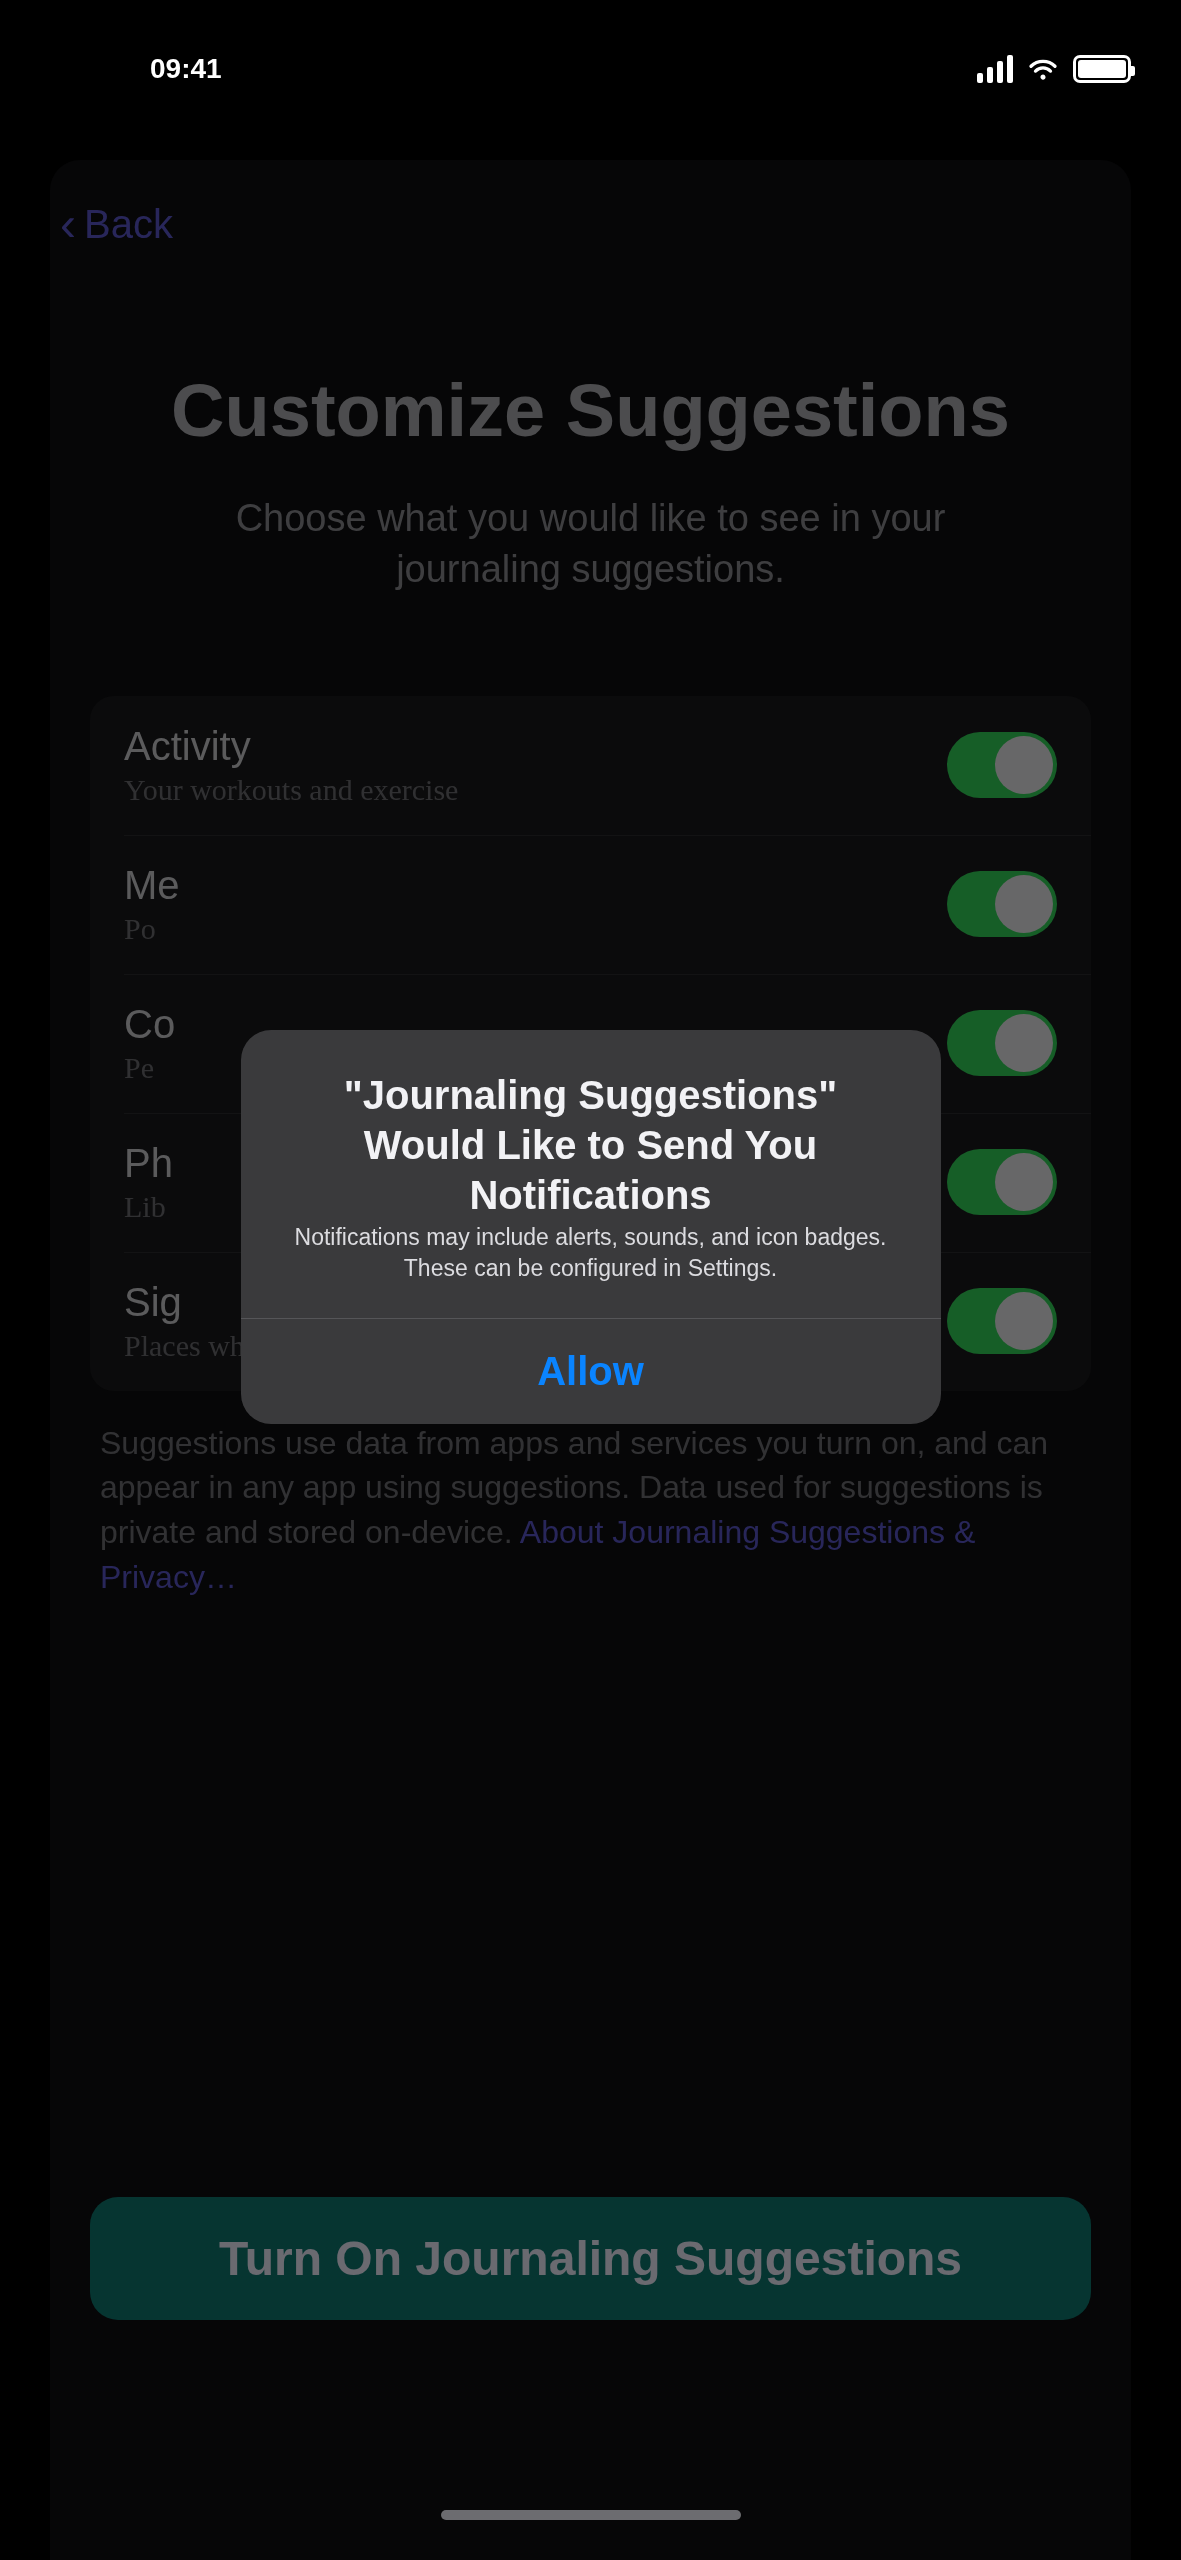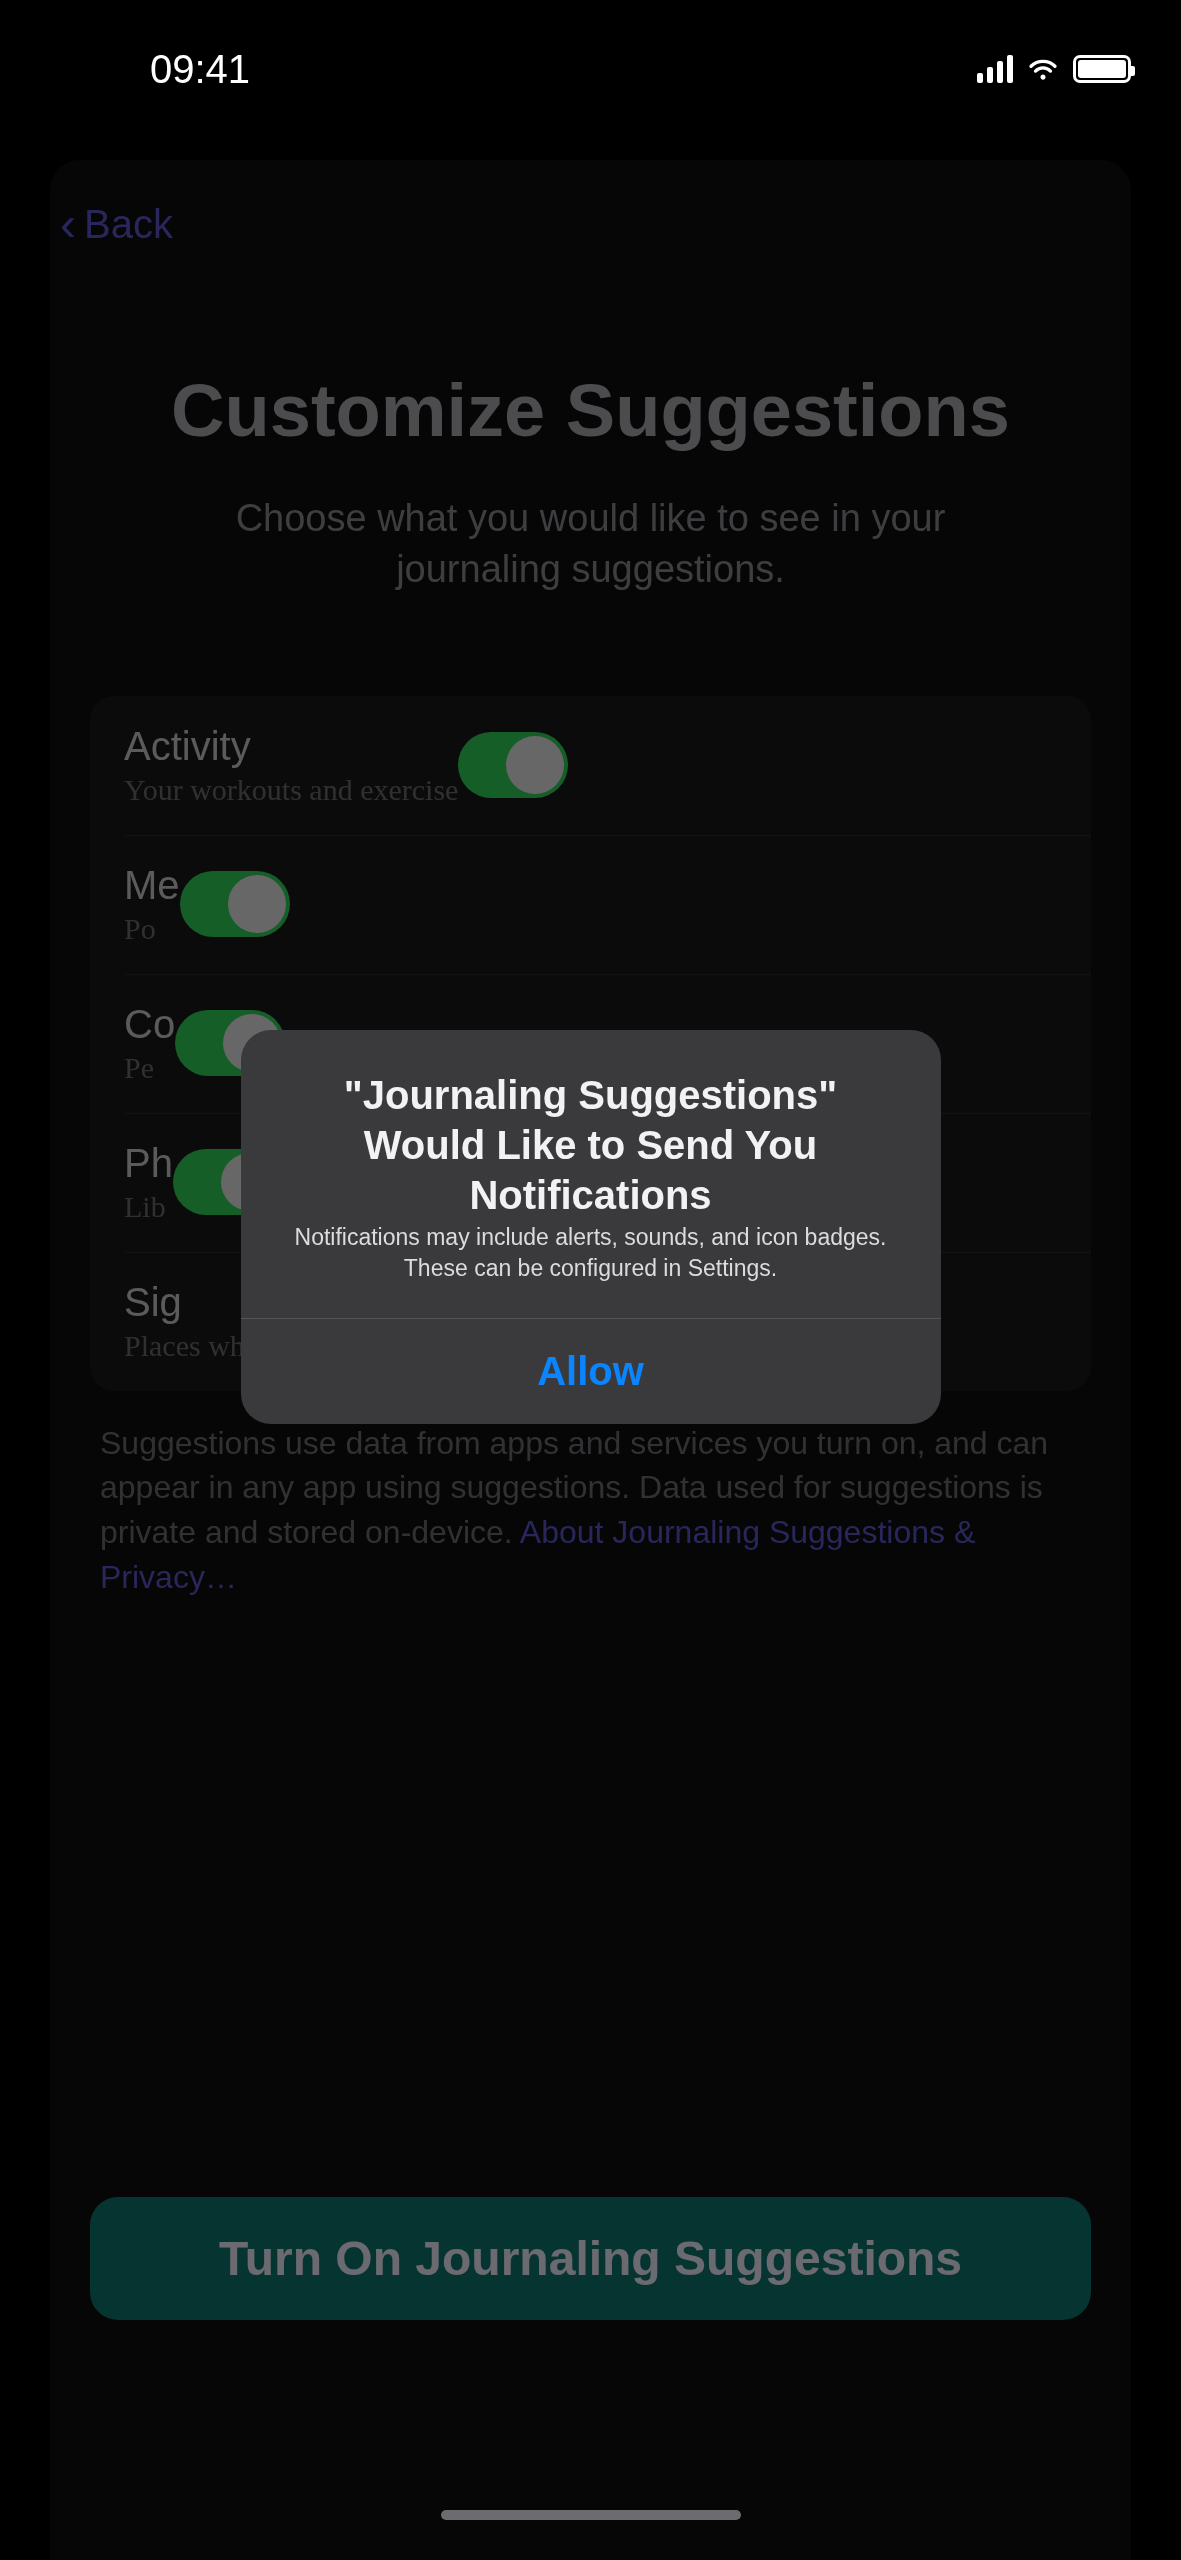--- a/index.html
+++ b/index.html
@@ -13,22 +13,22 @@
   }
   
   .status-bar {
     display: flex;
     justify-content: space-between;
     align-items: center;
     padding: 28px 50px 0 50px;
     height: 110px;
   }
   .status-time {
-    font-size: 40px;
-    font-weight: 400;
+    font-size: 28px;
+    font-weight: 700;
     color: #fff;
     margin-left: 100px;
   }
   .status-right {
     display: flex;
     align-items: center;
     gap: 12px;
   }
   .signal-bars { display: flex; align-items: flex-end; gap: 4px; }
   .signal-bars span { width: 6px; background: #fff; border-radius: 2px; }
@@ -91,21 +91,21 @@
   }
 
   .options-card {
     margin: 100px 40px 0 40px;
     background: #1a1a1c;
     border-radius: 24px;
     overflow: hidden;
   }
   .option-row {
     display: flex;
-    justify-content: flex-start;
+    justify-content: space-between;
     align-items: center;
     padding: 28px 34px;
     position: relative;
   }
   .option-row + .option-row::before{
     content:"";
     position:absolute;
     top:0; left:34px; right:0;
     height:1px;
     background:#2b2b2e;

